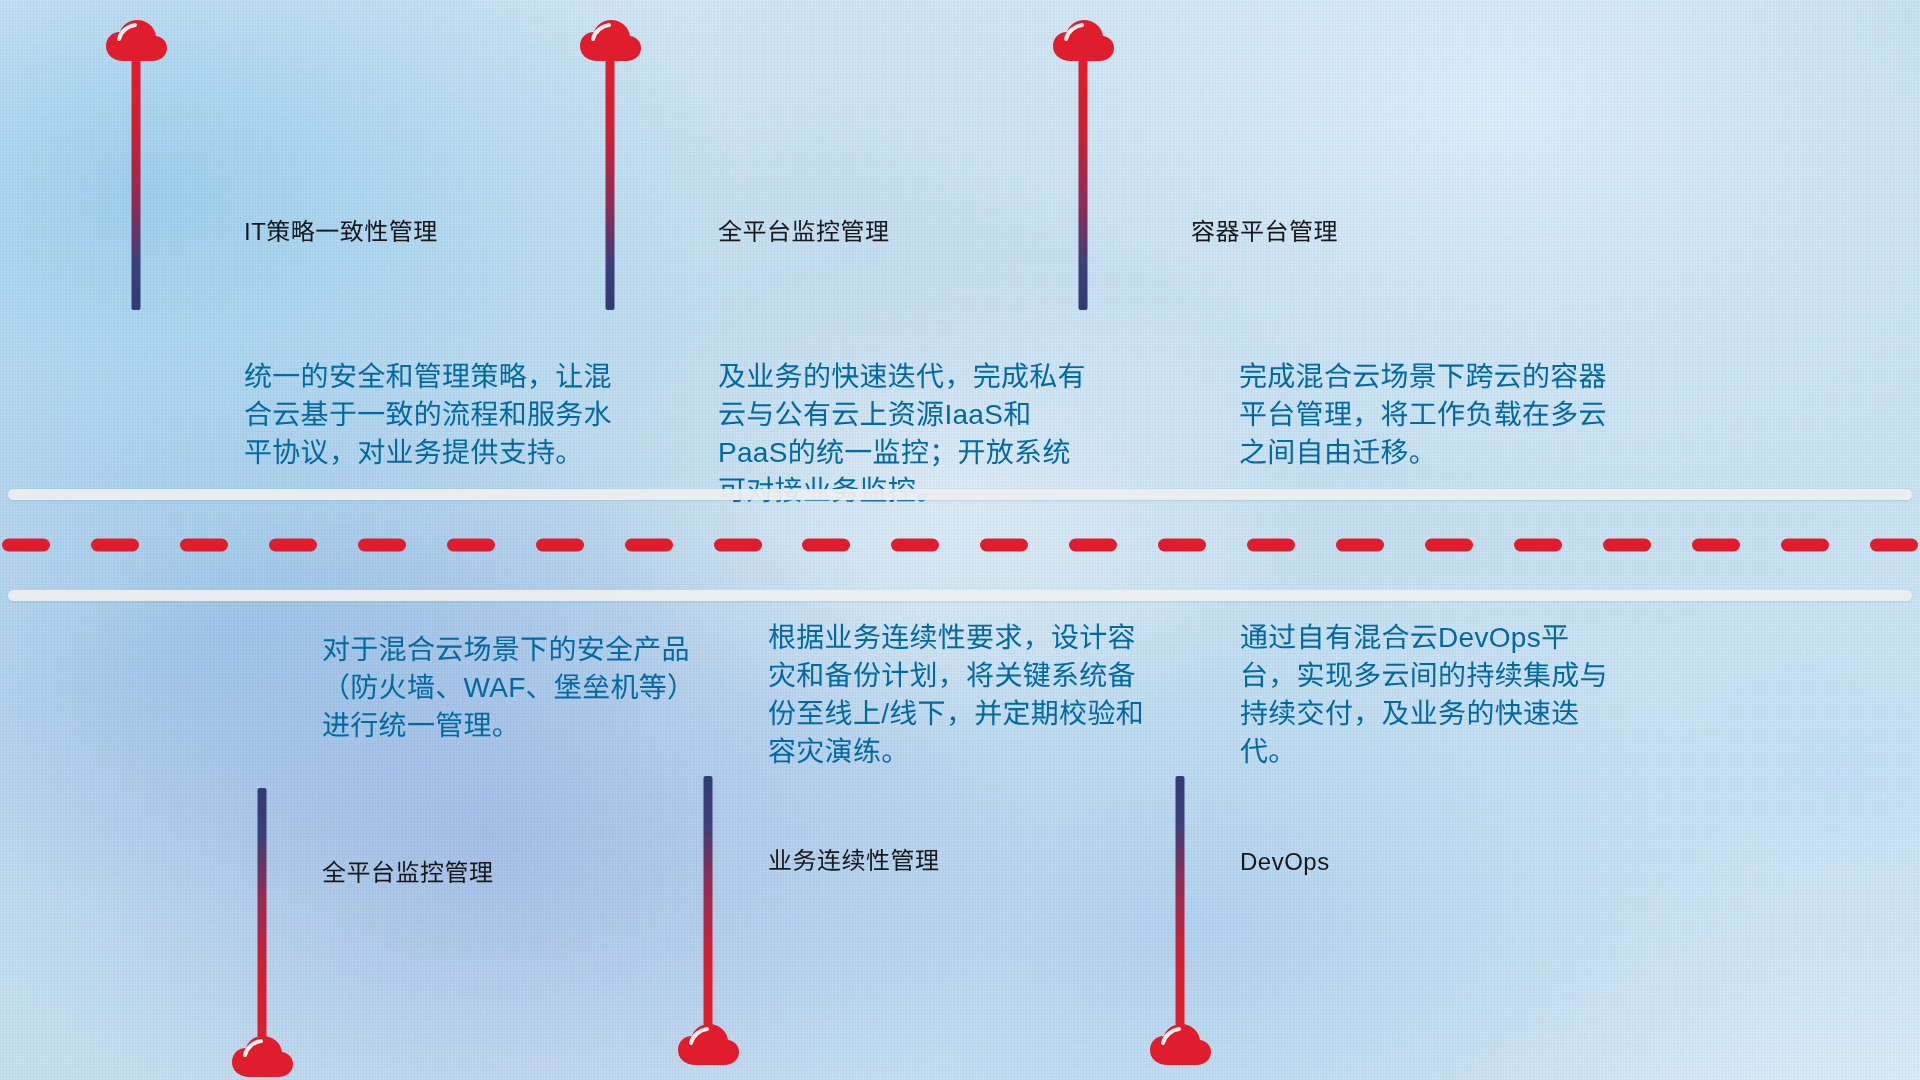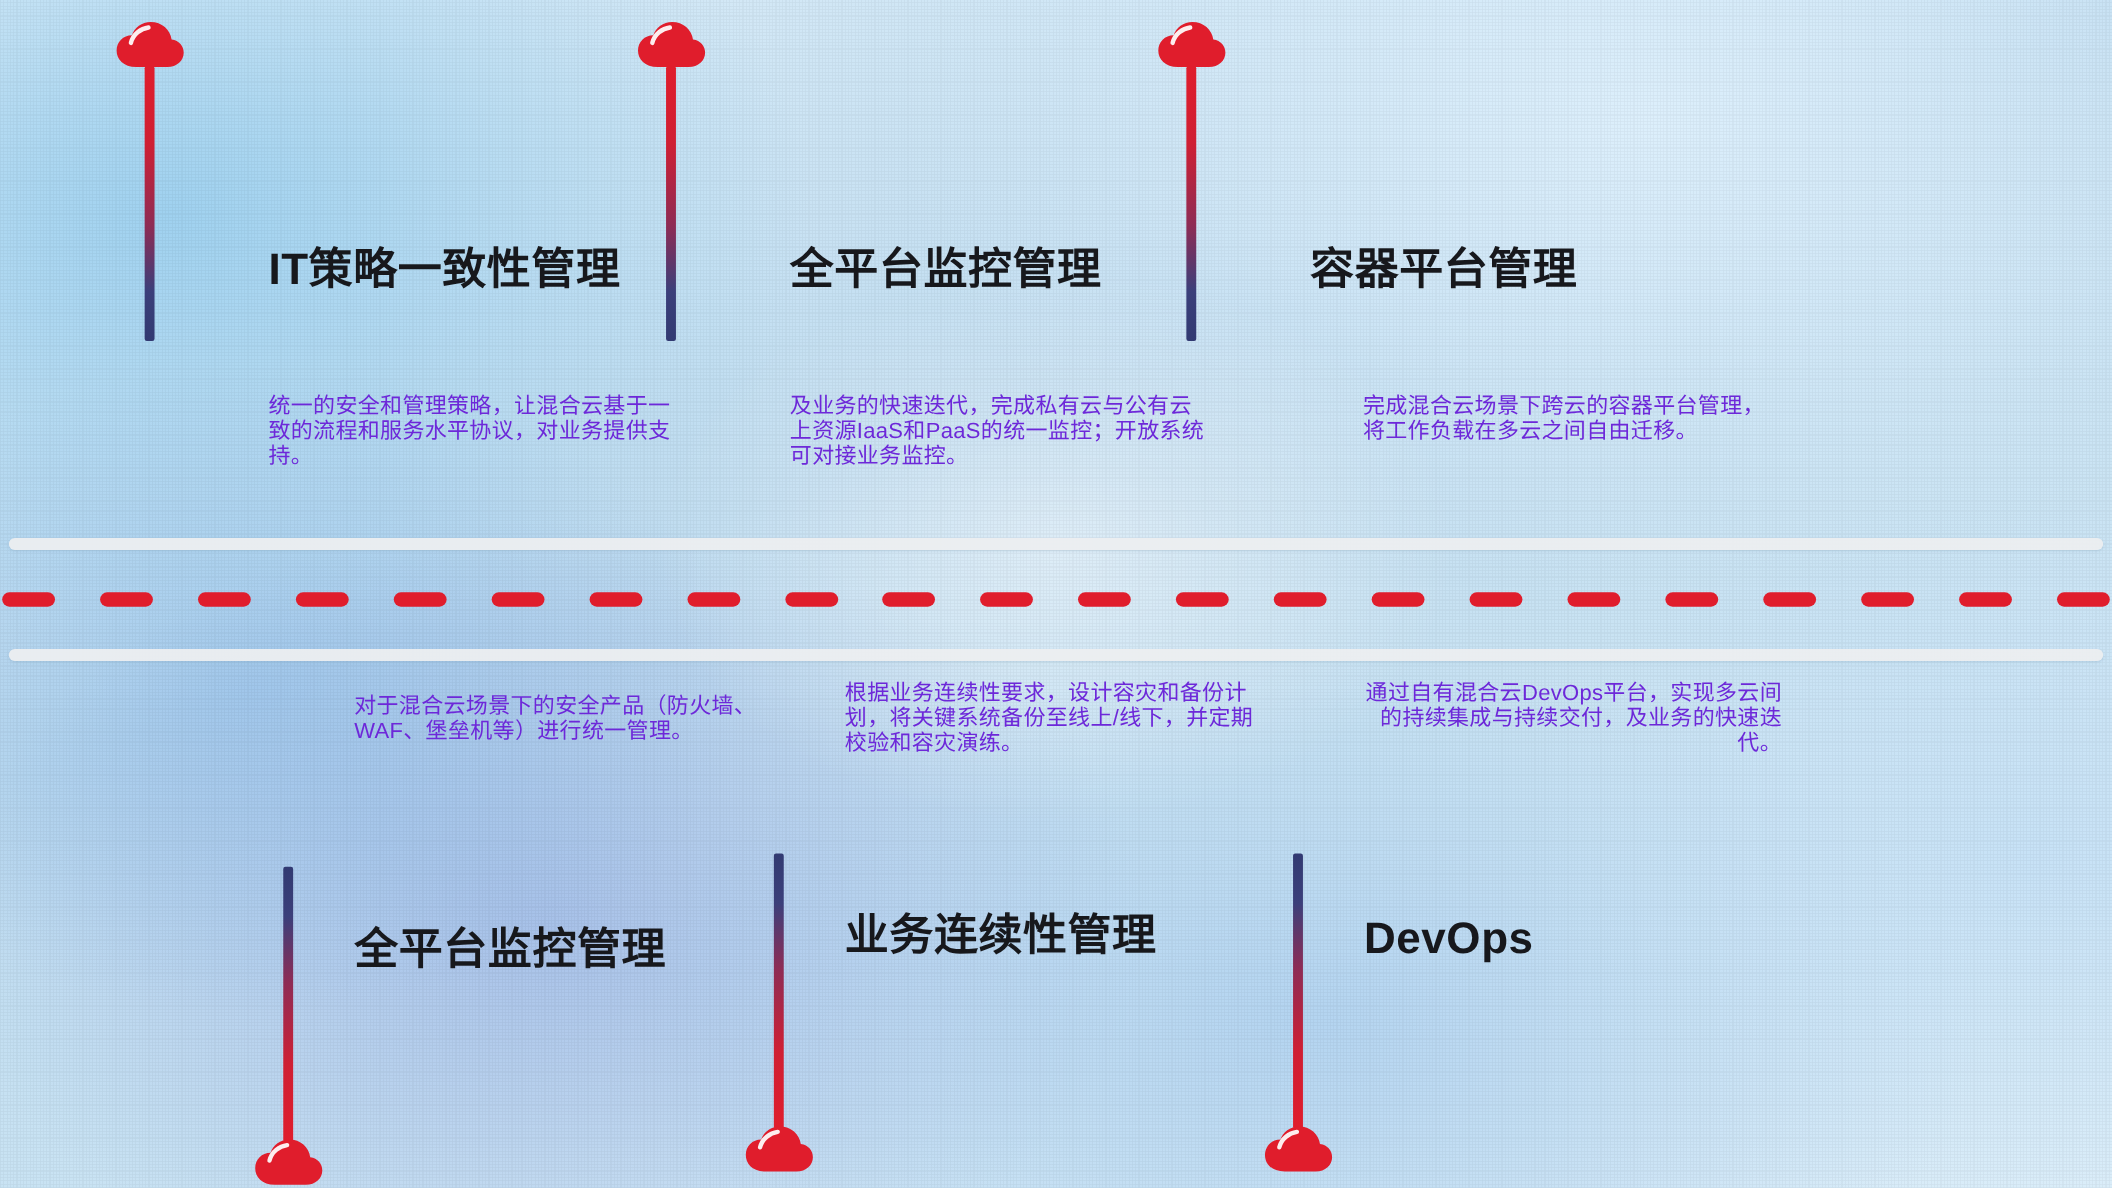--- a/index.html
+++ b/index.html
@@ -131,34 +131,34 @@
   }
   .stem-up {
     bottom:40px;
     height:250px;
     background:linear-gradient(0deg,#e01d2c 0%, #cf1f33 28%, #8e2c55 58%, #3b3f7a 82%, #323a72 100%);
   }
 
   
   .col-title {
     position:absolute;
-    font-size:40px;
-    font-weight:700;
+    font-size:24px;
+    font-weight:400;
     color:#17181c;
     letter-spacing:0.5px;
     white-space:nowrap;
   }
   .col-title.top    { top:212px; }
   .col-title.bottom { bottom:204px; }
 
   .col-body {
     position:absolute;
-    font-size:20px;
-    line-height:23px;
-    color:#6d28d9;
+    font-size:28px;
+    line-height:38px;
+    color:#0369a1;
     width:380px;
     letter-spacing:0.3px;
   }
   .col-body.top    { top:358px; }
   .col-body.bottom { top:628px; }
 </style>
 </head>
 <body>
 
 <div class="stage">
@@ -271,21 +271,21 @@
           <svg viewBox="0 0 64 42" xmlns="http://www.w3.org/2000/svg">
             <path d="M20 41 C8 41 2 34 2 26 C2 18 8 12 16 12 C18 5 25 0 33 0 C43 0 51 7 52 16 C59 17 63 22 63 28 C63 35 57 41 48 41 Z" fill="#e01d2c"></path>
             <path d="M15 19 C17 11 24 6 31 5" fill="none" stroke="#ffffff" stroke-width="4" stroke-linecap="round" opacity="0.92"></path>
           </svg>
         </div>
       </div>
       <div class="col-body bottom" style="left:100px; top:18px;">根据业务连续性要求，设计容灾和备份计划，将关键系统备份至线上/线下，并定期校验和容灾演练。</div>
       <div class="col-title bottom" style="left:100px;text-align:center;">业务连续性管理</div>
     </div>
 
-    <div class="col" style="left:1140px; width:470px;text-align:right;">
+    <div class="col" style="left:1140px; width:470px;">
       <div class="pin pin-bottom" style="left:8px;">
         <div class="stem stem-up"></div>
         <div class="cloud" style="position:absolute; bottom:0; left:0;">
           <svg viewBox="0 0 64 42" xmlns="http://www.w3.org/2000/svg">
             <path d="M20 41 C8 41 2 34 2 26 C2 18 8 12 16 12 C18 5 25 0 33 0 C43 0 51 7 52 16 C59 17 63 22 63 28 C63 35 57 41 48 41 Z" fill="#e01d2c"></path>
             <path d="M15 19 C17 11 24 6 31 5" fill="none" stroke="#ffffff" stroke-width="4" stroke-linecap="round" opacity="0.92"></path>
           </svg>
         </div>
       </div>
       <div class="col-body bottom" style="left:100px; top:18px;">通过自有混合云DevOps平台，实现多云间的持续集成与持续交付，及业务的快速迭代。</div>

